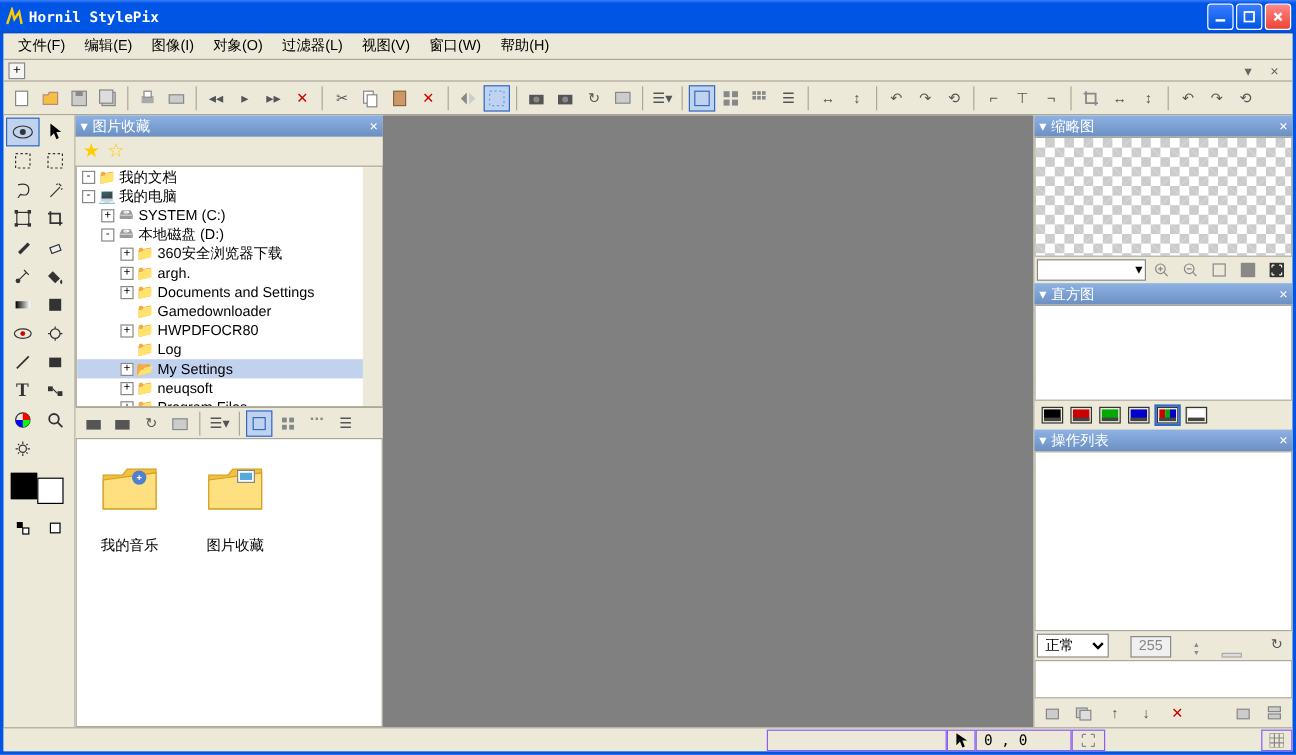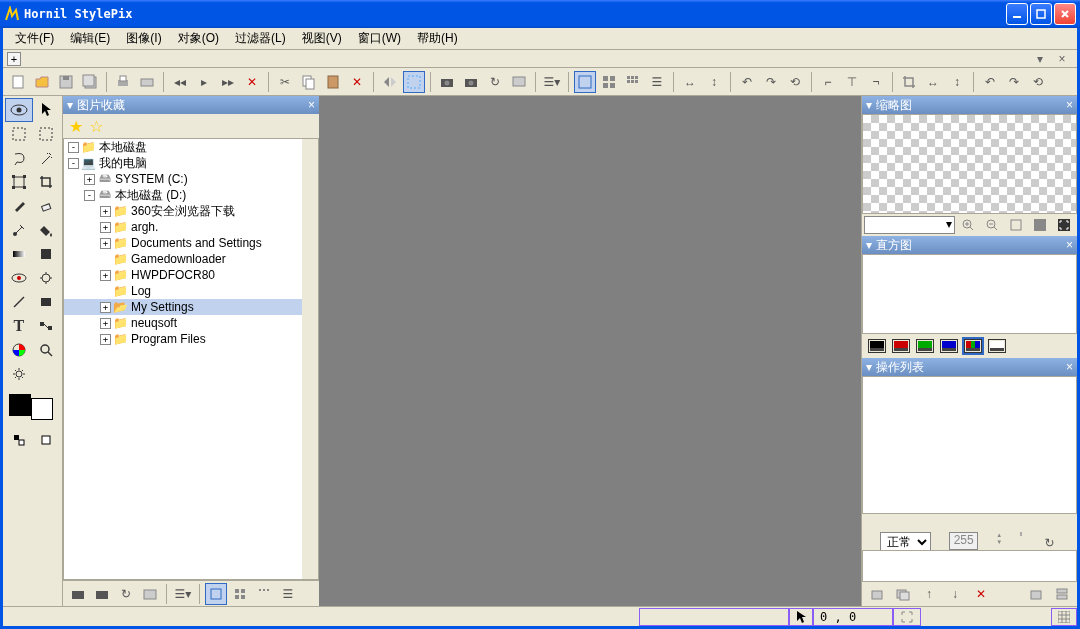--- a/index.html
+++ b/index.html
@@ -68,21 +68,21 @@
 
 .right-pane { width: 216px; background: #ece9d8; display: flex; flex-direction: column; border-left: 1px solid #aca899; }
 .thumb-area { height: 100px; background-image: linear-gradient(45deg,#ccc 25%,transparent 25%),linear-gradient(-45deg,#ccc 25%,transparent 25%),linear-gradient(45deg,transparent 75%,#ccc 75%),linear-gradient(-45deg,transparent 75%,#ccc 75%); background-size: 16px 16px; background-position: 0 0,0 8px,8px -8px,-8px 0; background-color: #fff; border: 1px solid #aca899; }
 .zoom-row { height: 22px; display: flex; align-items: center; padding: 2px; gap: 2px; }
 .zoom-combo { flex: 1; height: 18px; border: 1px solid #888; background: #fff; }
 .histogram-area { height: 80px; background: #fff; border: 1px solid #aca899; }
 .channel-btns { height: 24px; display: flex; align-items: center; padding: 2px 6px; gap: 6px; }
 .chan-btn { width: 18px; height: 14px; border: 1px solid #333; cursor: pointer; display: flex; align-items: center; justify-content: center; }
 .chan-btn.sel { outline: 2px solid #316ac5; }
 .ops-area { flex: 1; background: #fff; border: 1px solid #aca899; min-height: 90px; }
-.blend-row { height: 24px; display: flex; align-items: flex-start; padding: 18px; gap: 18px; }
+.blend-row { height: 24px; display: flex; align-items: flex-end; padding: 2px; gap: 18px; }
 .blend-combo { width: 60px; height: 20px; border: 1px solid #888; background: #fff; padding-left: 2px; }
 .opacity-box { width: 34px; height: 18px; border: 1px solid #888; background: #f0f0f0; color: #888; text-align: center; }
 .slider { flex: 1; height: 4px; background: #ddd; border: 1px solid #aaa; position: relative; }
 .ops-area2 { height: 32px; background: #fff; border: 1px solid #aca899; }
 .layer-btns { height: 24px; display: flex; align-items: center; padding: 2px 4px; gap: 4px; }
 
 .statusbar { height: 20px; background: #ece9d8; border-top: 1px solid #aca899; display: flex; align-items: center; }
 .status-seg { border: 1px solid #8b5cf6; height: 18px; display: flex; align-items: center; padding: 0 6px; font-family: monospace; }
 .status-filler { flex: 1; }
 
@@ -462,21 +462,21 @@
       </div>
       <div class="star-row">
         <span class="star-filled">★</span>
         <span class="star-outline">☆</span>
       </div>
       <div class="tree">
         <div class="tree-item">
             <span class="tree-spacer" style="width:4px"></span>
             <span class="tree-exp">-</span>
             <span class="tree-icon folder-ico">📁</span>
-            <span>本地磁盘</span>
+            <span>我的文档</span>
           </div>
         <div class="tree-item">
             <span class="tree-spacer" style="width:4px"></span>
             <span class="tree-exp">-</span>
             <span class="tree-icon">💻</span>
             <span>我的电脑</span>
           </div>
         <div class="tree-item">
             <span class="tree-spacer" style="width:20px"></span>
             <span class="tree-exp">+</span>
@@ -579,20 +579,40 @@
             </svg>
           </div>
         <div class="tb-btn">
             <svg width="12" height="12">
               <rect x="1" y="1" width="2" height="2" fill="#888"></rect>
               <rect x="5" y="1" width="2" height="2" fill="#888"></rect>
               <rect x="9" y="1" width="2" height="2" fill="#888"></rect>
             </svg>
           </div>
         <div class="tb-btn">☰</div>
+      </div>
+      <div class="browser-content">
+        <div class="file-item">
+          <svg class="file-icon-big" viewBox="0 0 48 40">
+              <path d="M2 10 L18 10 L22 5 L46 5 L46 38 L2 38 Z" fill="#f5c040" stroke="#d4a020"></path>
+              <path d="M2 14 L46 8 L46 38 L2 38 Z" fill="#ffe080" stroke="#d4a020"></path>
+              <circle cx="32" cy="12" r="6" fill="#5080d0"></circle>
+              <path d="M30 12 L34 12 M32 10 L32 14" stroke="#fff"></path>
+            </svg>
+          <span class="file-label">我的音乐</span>
+        </div>
+        <div class="file-item">
+          <svg class="file-icon-big" viewBox="0 0 48 40">
+              <path d="M2 10 L18 10 L22 5 L46 5 L46 38 L2 38 Z" fill="#f5c040" stroke="#d4a020"></path>
+              <path d="M2 14 L46 8 L46 38 L2 38 Z" fill="#ffe080" stroke="#d4a020"></path>
+              <rect x="26" y="6" width="14" height="10" fill="#fff" stroke="#888"></rect>
+              <rect x="28" y="8" width="10" height="6" fill="#5ad"></rect>
+            </svg>
+          <span class="file-label">图片收藏</span>
+        </div>
       </div>
     </div>
 
     <div class="canvas-area"></div>
 
     <div class="right-pane">
       <div class="panel-hdr">
           <span class="arrow">▾</span>
           <span>缩略图</span>
           <span class="panel-close">×</span>

